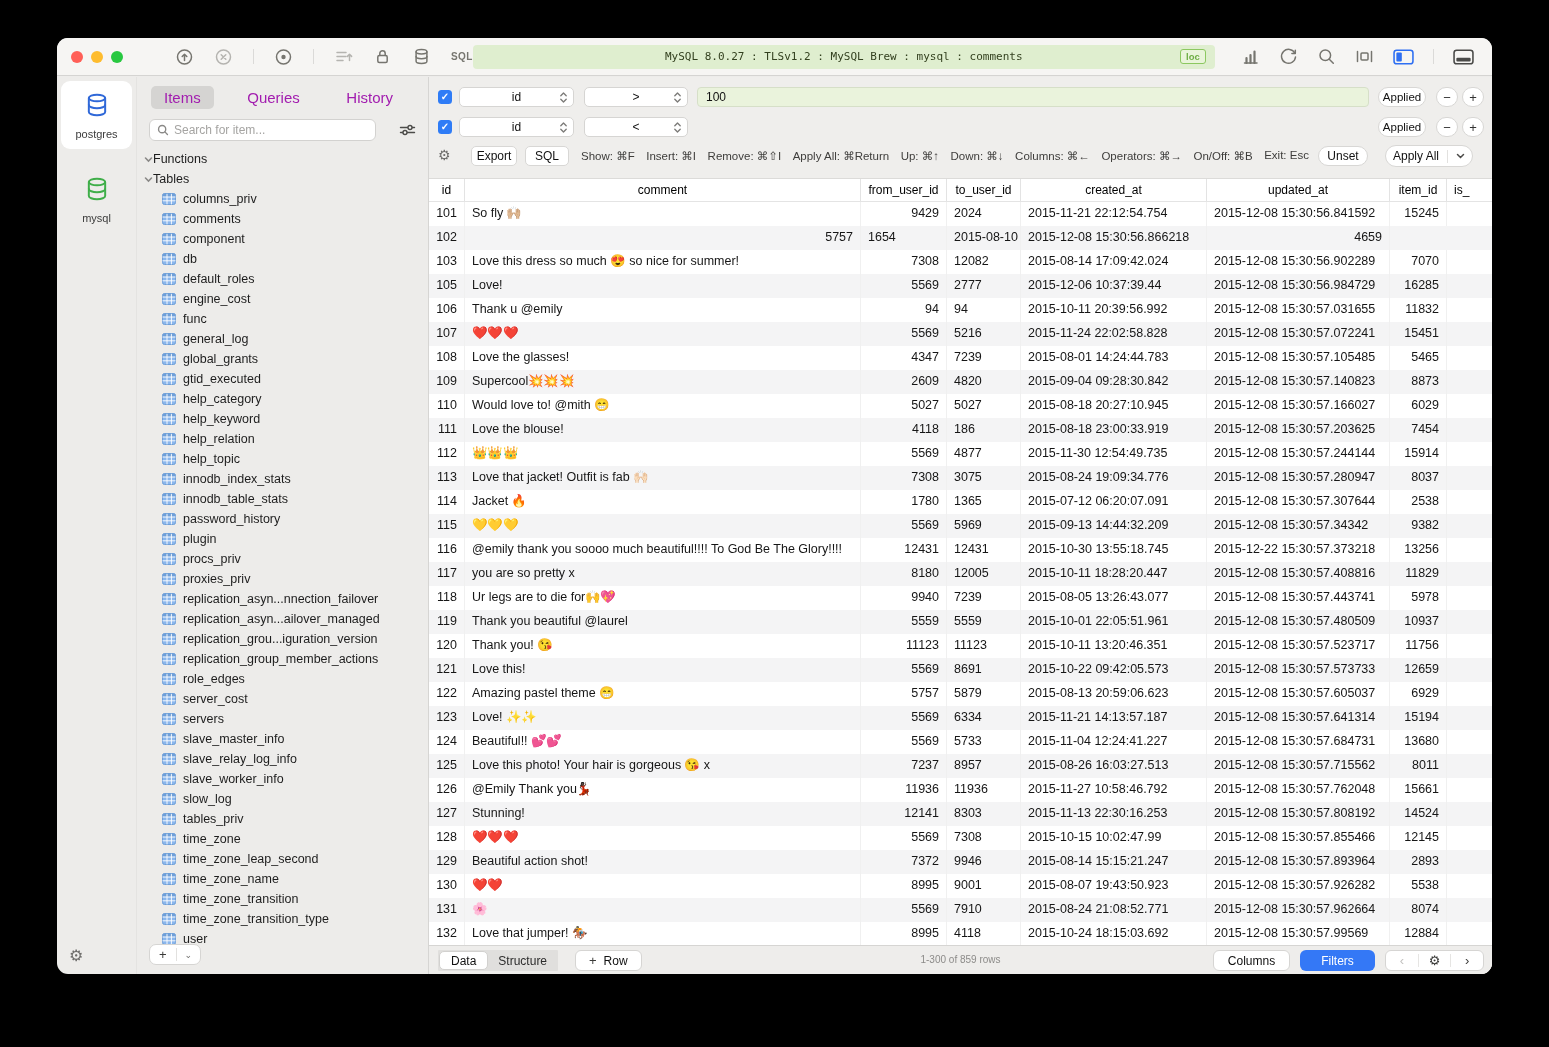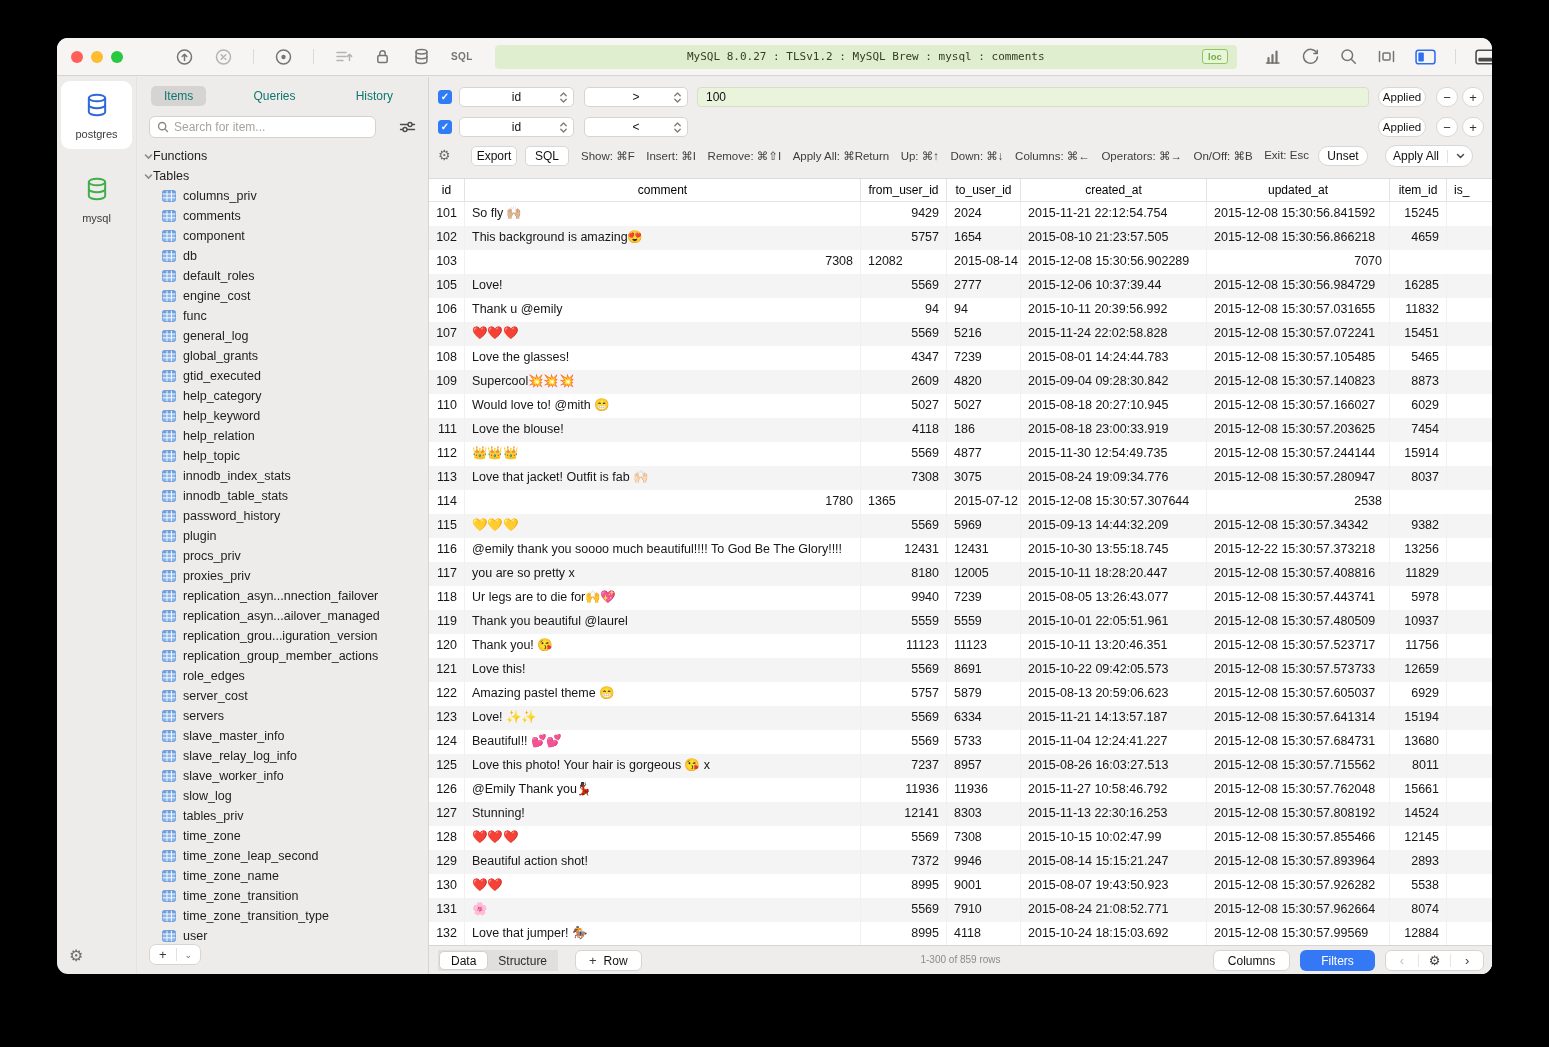--- a/index.html
+++ b/index.html
@@ -8,36 +8,36 @@
 
 .titlebar{position:absolute;top:0;left:0;right:0;height:38px;background:#f6f5f3;border-bottom:1px solid #d5d4d2;display:flex;align-items:center;padding:0 14px}
 .traffic{display:flex;gap:8px;margin-right:52px}
 .light{width:12px;height:12px;border-radius:50%}
 .tl-red{background:#ff5f57}.tl-yellow{background:#febc2e}.tl-green{background:#28c840}
 .tbicons{display:flex;align-items:center;gap:20px}
 .tico{width:19px;height:19px;stroke:#76756f;fill:none;stroke-width:1.5;stroke-linecap:round;stroke-linejoin:round}
 .tico.dim{stroke:#b5b4b0}
 .vsep{width:1px;height:15px;background:#dbdad8}
 .sqltext{font-size:10px;font-weight:700;color:#76756f;letter-spacing:.4px}
-.titlepill{margin-left:22px;width:742px;height:24px;background:#dfeecf;border-radius:4px;position:relative;display:flex;align-items:center;justify-content:center;flex:none}
+.titlepill{width:742px;height:24px;background:#dfeecf;border-radius:4px;position:relative;display:flex;align-items:center;justify-content:center;flex:none}
 .titletext{font-family:"DejaVu Sans Mono",monospace;font-size:11px;color:#33401f}
 .locbadge{position:absolute;right:9px;top:4.5px;height:15px;padding:0 5px;border:1px solid #8cc860;border-radius:3px;color:#6fae46;font-size:9.5px;font-weight:700;display:flex;align-items:center;background:#e9f4da}
 .rticons{display:flex;align-items:center;gap:19px;margin-left:26px}
 .ptico{width:21px;height:16px;fill:none;stroke-width:1.5}
 
 .rail{position:absolute;left:0;top:39px;width:79px;bottom:0}
 .railcard{width:71px;margin:4px auto 16px;padding:10px 0 9px;border-radius:9px;text-align:center}
 .railcard.active{background:#fff}
 .railname{font-size:11px;color:#3c3c3c;margin-top:5px}
 .dbsvg{width:28px;height:28px;fill:none;stroke-width:1.7;stroke-linecap:round}
 .railgear{position:absolute;left:12px;bottom:9px;font-size:16px;color:#6f6e6c}
 
 .items{position:absolute;left:79px;top:39px;width:292px;bottom:0;border-left:1px solid #e4e3e1}
 .tabs{display:flex;align-items:center;justify-content:space-between;padding:9px 22px 3px 14px}
-.tab{font-size:12px;color:#0f766e;padding:3px 13px;border-radius:5px;white-space:nowrap}
+.tab{font-size:15px;color:#a21caf;padding:3px 13px;border-radius:5px;white-space:nowrap}
 .tab.active{background:#d5d4d2}
 .searchrow{display:flex;align-items:center;gap:23px;padding:7px 12px 2px}
 .searchbox{flex:1;height:22px;background:#fff;border:1px solid #d3d2d0;border-radius:6px;display:flex;align-items:center;padding:0 7px;gap:5px}
 .searchbox input{border:0;outline:0;flex:1;font-size:12px;color:#333;background:transparent;font-family:inherit;min-width:0}
 .searchbox input::placeholder{color:#a5a4a2}
 .sico{width:12px;height:12px;stroke:#8a8987;fill:none;stroke-width:1.6;stroke-linecap:round;flex:none}
 .tunesvg{width:17px;height:14px;stroke:#4c4b49;fill:none;stroke-width:1.4;stroke-linecap:round;flex:none}
 .tree{margin-top:6px}
 .tgroup{display:flex;align-items:center;height:20px;padding-left:7px;font-size:12.5px;color:#1d1d1d}
 .chev{width:9px;height:7px;stroke:#8a8987;fill:none;stroke-width:1.6;stroke-linecap:round;flex:none}
@@ -740,30 +740,30 @@
             <div class="cell a-l">So fly 🙌🏼</div>
             <div class="cell a-r">9429</div>
             <div class="cell a-l">2024</div>
             <div class="cell a-l">2015-11-21 22:12:54.754</div>
             <div class="cell a-l">2015-12-08 15:30:56.841592</div>
             <div class="cell a-r">15245</div>
             <div class="cell a-l"></div>
           </div>
           <div class="grow">
             <div class="cell a-r">102</div>
-            <div class="cell a-l">This background is amazing😍</div>
             <div class="cell a-r">5757</div>
             <div class="cell a-l">1654</div>
             <div class="cell a-l">2015-08-10 21:23:57.505</div>
             <div class="cell a-l">2015-12-08 15:30:56.866218</div>
             <div class="cell a-r">4659</div>
             <div class="cell a-l"></div>
           </div>
           <div class="grow">
             <div class="cell a-r">103</div>
+            <div class="cell a-l">Love this dress so much 😍 so nice for summer!</div>
             <div class="cell a-r">7308</div>
             <div class="cell a-l">12082</div>
             <div class="cell a-l">2015-08-14 17:09:42.024</div>
             <div class="cell a-l">2015-12-08 15:30:56.902289</div>
             <div class="cell a-r">7070</div>
             <div class="cell a-l"></div>
           </div>
           <div class="grow">
             <div class="cell a-r">105</div>
             <div class="cell a-l">Love!</div>
@@ -849,20 +849,21 @@
             <div class="cell a-l">Love that jacket! Outfit is fab 🙌🏻</div>
             <div class="cell a-r">7308</div>
             <div class="cell a-l">3075</div>
             <div class="cell a-l">2015-08-24 19:09:34.776</div>
             <div class="cell a-l">2015-12-08 15:30:57.280947</div>
             <div class="cell a-r">8037</div>
             <div class="cell a-l"></div>
           </div>
           <div class="grow">
             <div class="cell a-r">114</div>
+            <div class="cell a-l">Jacket 🔥</div>
             <div class="cell a-r">1780</div>
             <div class="cell a-l">1365</div>
             <div class="cell a-l">2015-07-12 06:20:07.091</div>
             <div class="cell a-l">2015-12-08 15:30:57.307644</div>
             <div class="cell a-r">2538</div>
             <div class="cell a-l"></div>
           </div>
           <div class="grow">
             <div class="cell a-r">115</div>
             <div class="cell a-l">💛💛💛</div>

